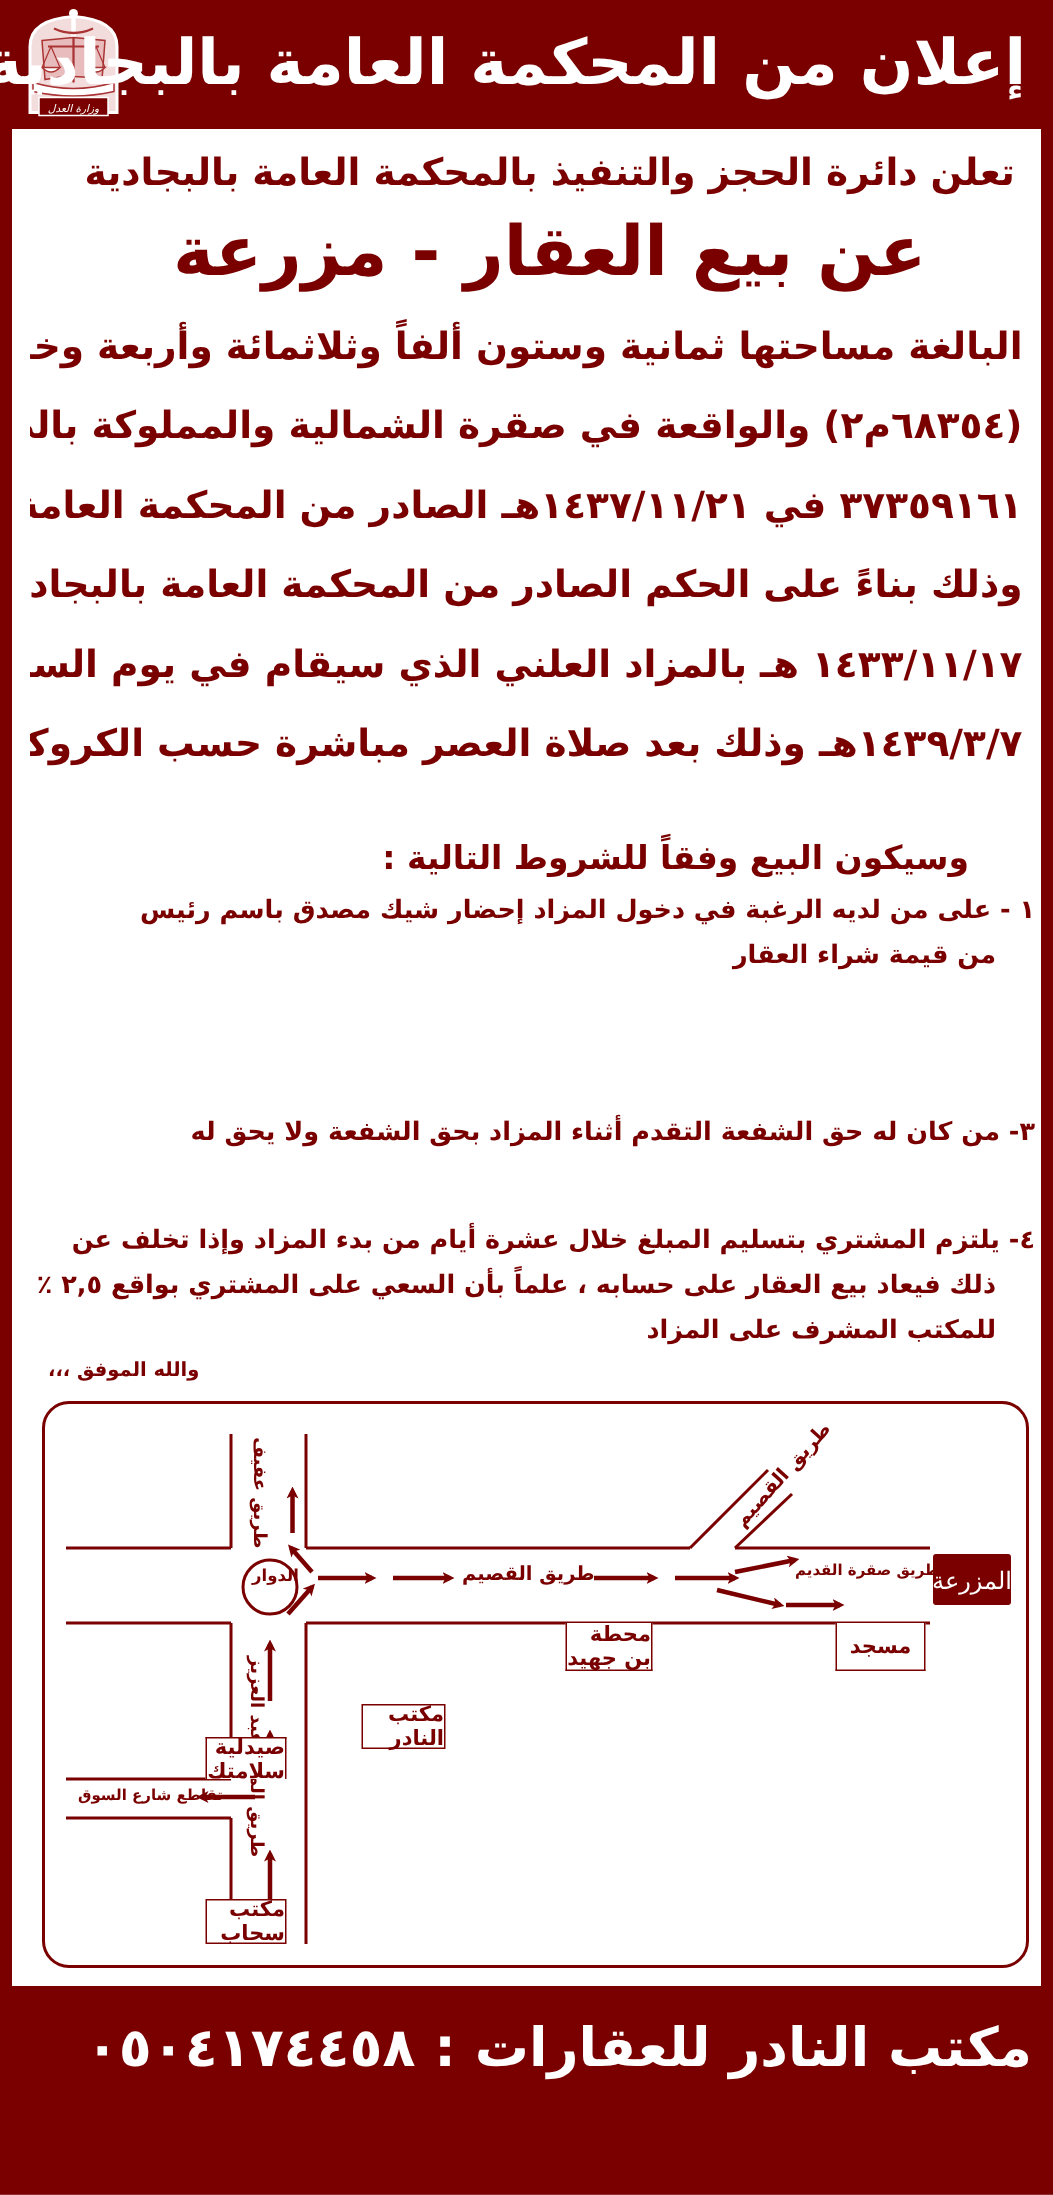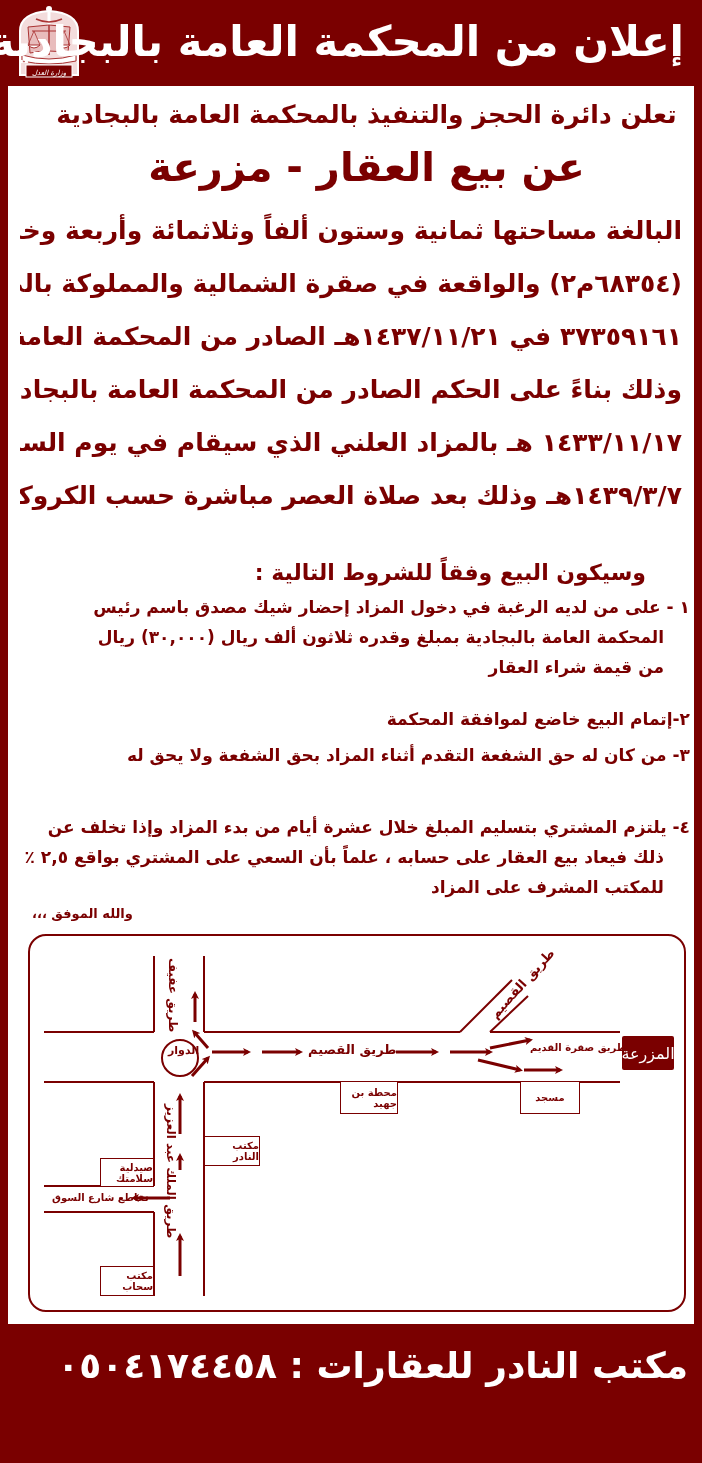--- a/index.html
+++ b/index.html
@@ -7,36 +7,36 @@
   body { font-family: "DejaVu Sans", sans-serif; position: relative; direction: rtl; }
 
   .header { position: absolute; left: 0; top: 0; width: 702px; height: 86px; background: #7a0000; }
   .header-title { position: absolute; right: 18px; top: 6px; color: #fff; font-size: 42px; font-weight: bold; line-height: 72px; white-space: nowrap; }
   .emblem { position: absolute; left: 14px; top: 5px; width: 70px; height: 76px; font-style: italic; }
 
   .content { position: absolute; left: 8px; top: 86px; width: 686px; height: 1238px; background: #fff; }
 
   .intro { position: absolute; right: 0; width: 686px; text-align: center; color: #7a0000; font-weight: bold; padding-left: 31px; }
   .intro-1 { top: 12px; font-size: 25px; line-height: 34px; }
-  .intro-2 { top: 50px; font-size: 40px; line-height: 62px; letter-spacing: 2px; }
+  .intro-2 { top: 50px; font-size: 46px; line-height: 62px; letter-spacing: 2px; }
 
   .para { position: absolute; right: 12px; width: 662px; color: #7a0000; font-weight: bold; font-size: 25px; text-align: justify; text-align-last: justify; white-space: nowrap; overflow: hidden; }
   .para-line { display: block; height: 53px; line-height: 53px; }
   .para-line.last { text-align-last: right; }
 
   .conditions-title { position: absolute; right: 48px; top: 470px; color: #7a0000; font-weight: bold; font-size: 22px; line-height: 34px; }
   .cond { position: absolute; right: 4px; width: 676px; color: #7a0000; font-weight: bold; font-size: 17px; line-height: 30px; }
   .cond-line { display: block; white-space: nowrap; }
   .cond-line.indent { padding-right: 26px; }
   .closing { position: absolute; left: 24px; top: 820px; color: #7a0000; font-weight: bold; font-size: 13px; }
 
   .map { position: absolute; left: 20px; top: 848px; width: 658px; height: 378px; border: 2px solid #7a0000; border-radius: 18px; }
   .map svg { position: absolute; left: 0; top: 0; }
   .map-label { position: absolute; color: #7a0000; font-weight: bold; font-size: 12px; white-space: nowrap; }
-  .box-label { position: absolute; border: 1.5px solid #7a0000; border-top: none; color: #7a0000; font-weight: bold; font-size: 10px; display: flex; align-items: center; justify-content: center; background: #fff; }
+  .box-label { position: absolute; border: 1.5px solid #7a0000; border-top: none; color: #7a0000; font-weight: bold; font-size: 14px; display: flex; align-items: center; justify-content: center; background: #fff; margin-left: 37px; }
   .box-label.full { border-top: 1.5px solid #7a0000; }
   .farm-badge { position: absolute; background: #7a0000; color: #fff; font-weight: normal; font-size: 16px; display: flex; align-items: center; justify-content: center; border-radius: 2px; }
 
   .footer { position: absolute; left: 0; top: 1324px; width: 702px; height: 139px; background: #7a0000; }
   .footer-line { position: absolute; right: 14px; width: 680px; color: #fff; font-weight: bold; font-size: 36px; line-height: 60px; text-align: right; white-space: nowrap; }
   .footer-line.l1 { top: 12px; }
   .footer-line.l2 { top: 70px; }
 </style>
 </head>
 <body>
@@ -75,25 +75,21 @@
     <span class="para-line">٣٧٣٥٩١٦١ في ١٤٣٧/١١/٢١هـ الصادر من المحكمة العامة بالبجادية</span>
     <span class="para-line">وذلك بناءً على الحكم الصادر من المحكمة العامة بالبجادية برقم ٢٨ في</span>
     <span class="para-line">١٤٣٣/١١/١٧ هـ بالمزاد العلني الذي سيقام في يوم السبت الموافق</span>
     <span class="para-line last">١٤٣٩/٣/٧هـ وذلك بعد صلاة العصر مباشرة حسب الكروكي أدناه.</span>
   </div>
 
   <div class="conditions-title">وسيكون البيع وفقاً للشروط التالية :</div>
 
   <div class="cond" style="top:506px;">
     <span class="cond-line">١ - على من لديه الرغبة في دخول المزاد إحضار شيك مصدق باسم رئيس</span>
-    <span class="cond-line indent">المحكمة العامة بالبجادية بمبلغ وقدره ثلاثون ألف ريال (٣٠,٠٠٠) ريال</span>
     <span class="cond-line indent">من قيمة شراء العقار</span>
-  </div>
-  <div class="cond" style="top:618px;">
-    <span class="cond-line">٢-إتمام البيع خاضع لموافقة المحكمة</span>
   </div>
   <div class="cond" style="top:654px;">
     <span class="cond-line">٣- من كان له حق الشفعة التقدم أثناء المزاد بحق الشفعة ولا يحق له</span>
   </div>
   <div class="cond" style="top:726px;">
     <span class="cond-line">٤- يلتزم المشتري بتسليم المبلغ خلال عشرة أيام من بدء المزاد وإذا تخلف عن</span>
     <span class="cond-line indent">ذلك فيعاد بيع العقار على حسابه ، علماً بأن السعي على المشتري بواقع ٢,٥ ٪</span>
     <span class="cond-line indent">للمكتب المشرف على المزاد</span>
   </div>
   <div class="closing">والله الموفق ،،،</div>

